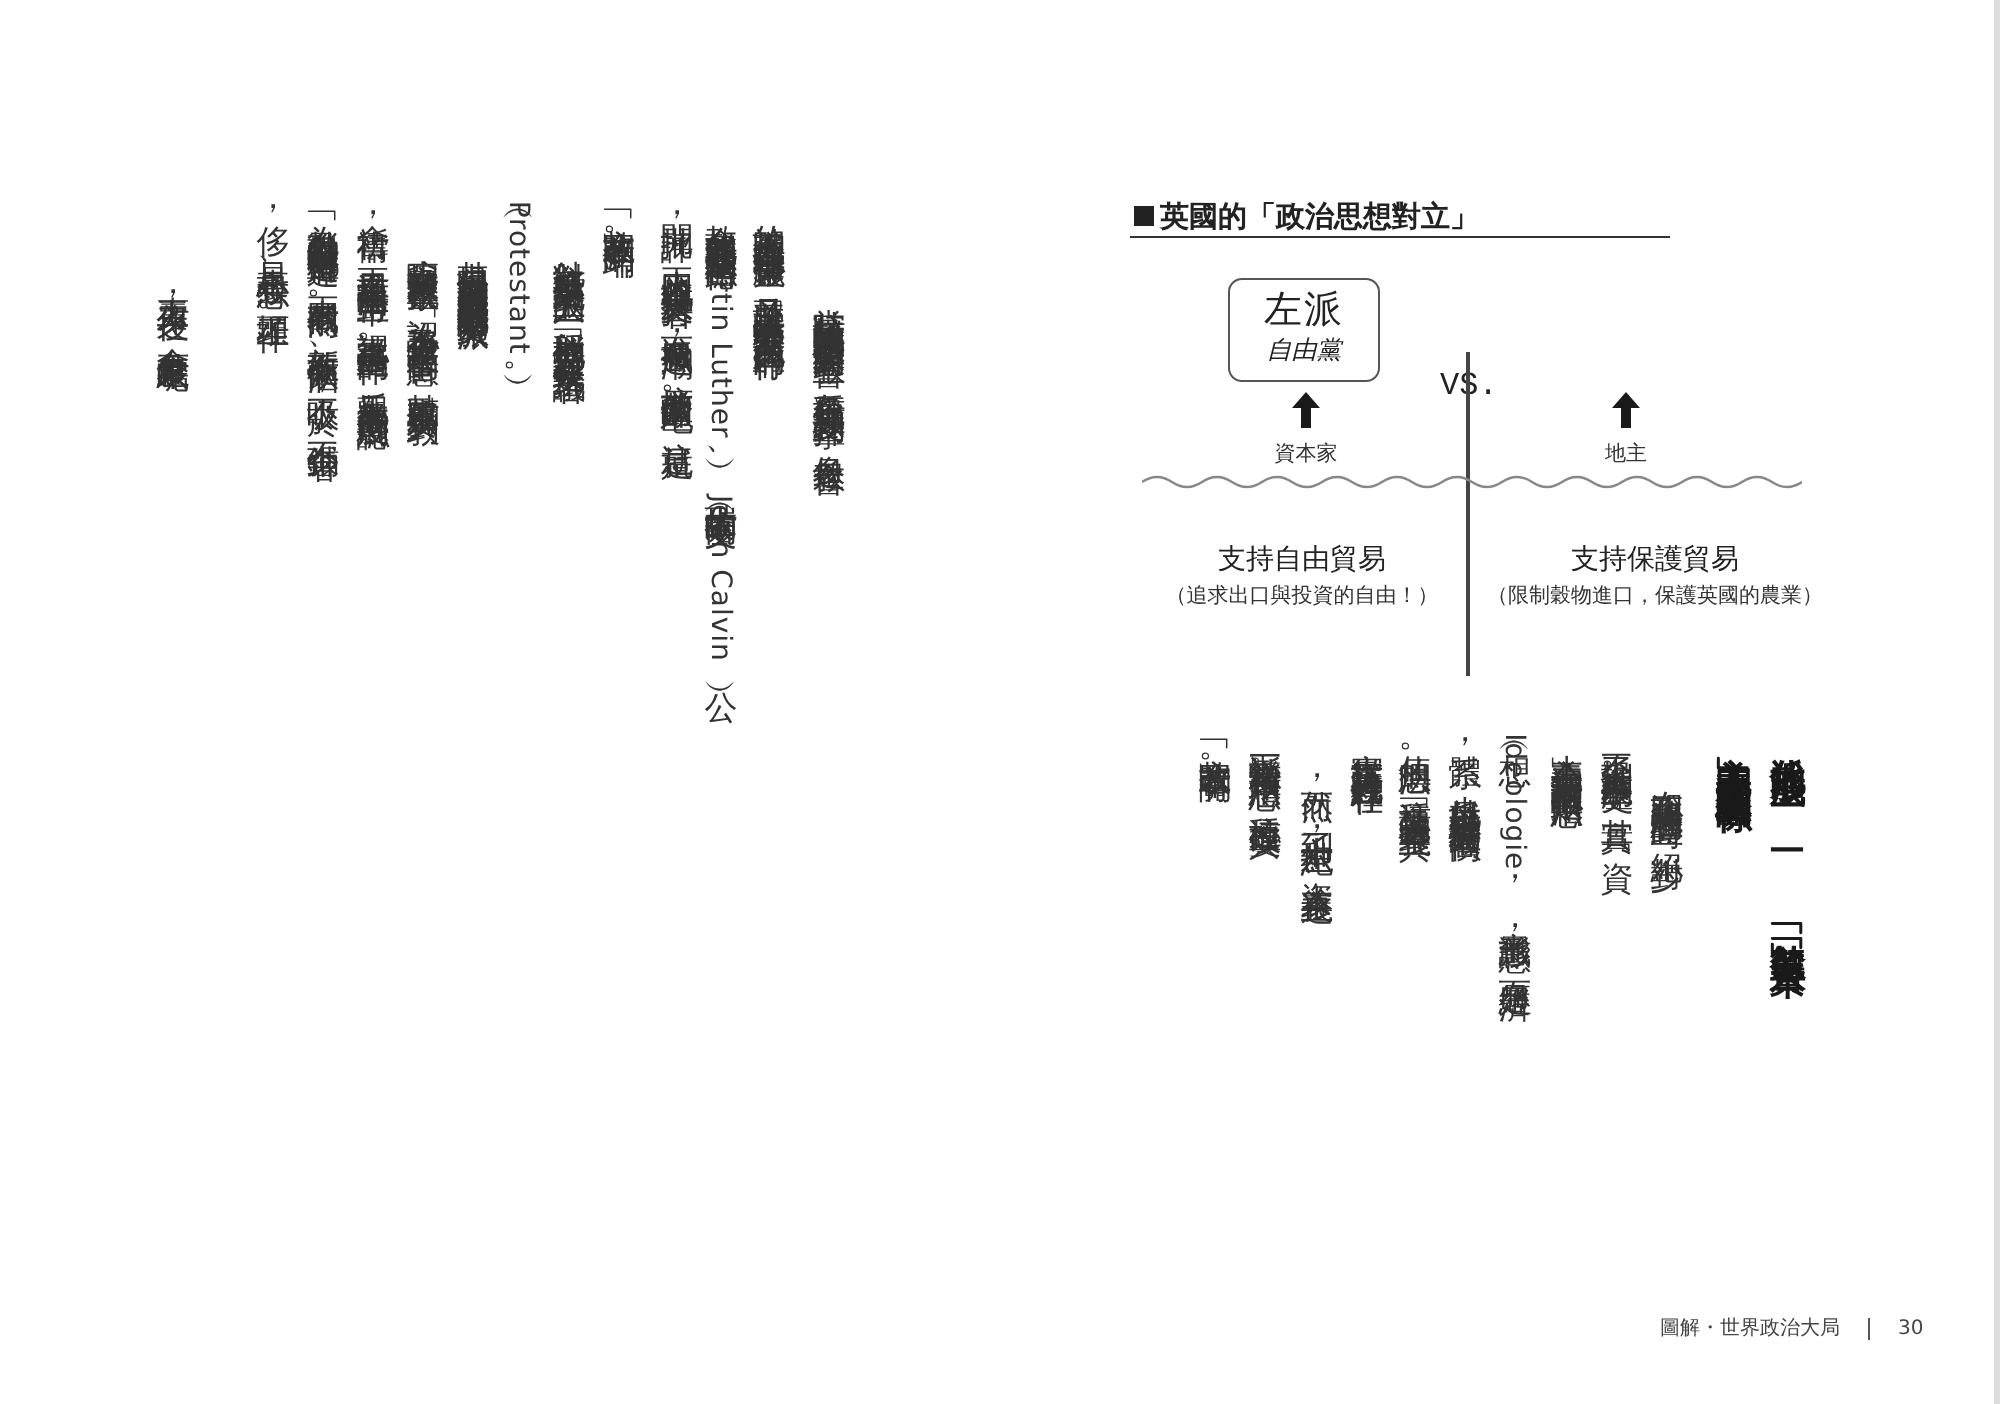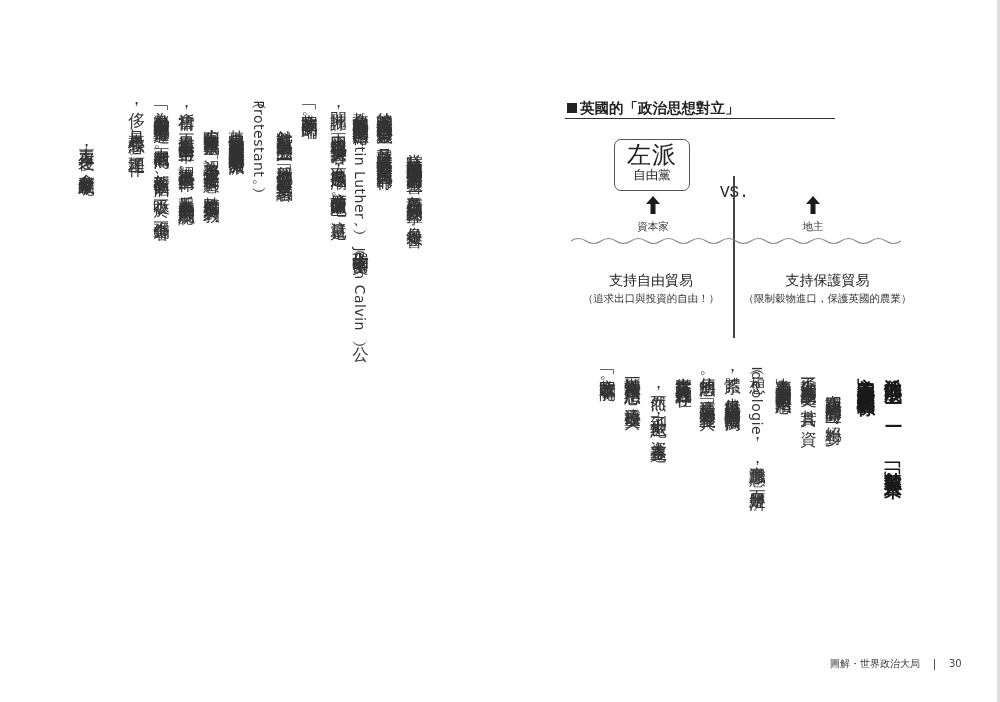--- a/index.html
+++ b/index.html
@@ -17,22 +17,22 @@
   .heading { font-weight:bold; font-size:18px; color:#1a1a1a; letter-spacing:1.5px; }
 
   .footer { position:absolute; top:657px; font-family:"DejaVu Sans","Liberation Sans",sans-serif; font-size:10px; color:#444; white-space:nowrap; }
   .footer .bar { display:inline-block; width:1px; height:11px; background:#555; vertical-align:middle; margin:0 14px; }
 
   
   .fig-title { position:absolute; left:82px; top:99px; font-family:"DejaVu Sans","Liberation Sans",sans-serif; font-weight:bold; font-size:14.5px; color:#222; white-space:nowrap; }
   .fig-title .sq { display:inline-block; width:10px; height:10px; background:#222; margin-right:3px; vertical-align:0px; }
   .fig-rule { position:absolute; left:80px; top:118px; width:270px; height:1px; background:#333; }
   .party-box { position:absolute; width:74px; height:50px; border:1.3px solid #555; border-radius:7px; text-align:center; font-family:"DejaVu Sans","Liberation Sans",sans-serif; color:#222; }
-  .party-box .main { font-size:24px; line-height:24px; margin-top:3px; letter-spacing:1px; }
-  .party-box .sub { font-size:12.5px; line-height:16px; }
+  .party-box .main { font-size:19px; line-height:24px; margin-top:3px; letter-spacing:1px; }
+  .party-box .sub { font-size:12.5px; line-height:16px;font-style:italic; }
   .vs { position:absolute; left:235px; top:146px; font-family:Liberation Mono, monospace; font-size:16px; color:#222;margin-top:38px; }
   .center-line { position:absolute; left:248px; top:176px; width:1.5px; height:162px; background:#444; }
   .arrow { position:absolute; width:20px; height:20px; }
   .arrow-label { position:absolute; font-family:Liberation Serif, serif; font-size:10.5px; color:#333; text-align:center; width:80px; }
   .wave { position:absolute; left:86px; top:235px; }
   .support { position:absolute; text-align:center; font-family:"DejaVu Sans","Liberation Sans",sans-serif; color:#222; white-space:nowrap; }
   .support .main { font-size:14px; line-height:20px; }
   .support .sub { font-size:10.5px; line-height:16px; color:#333; }
 </style>
 </head>

